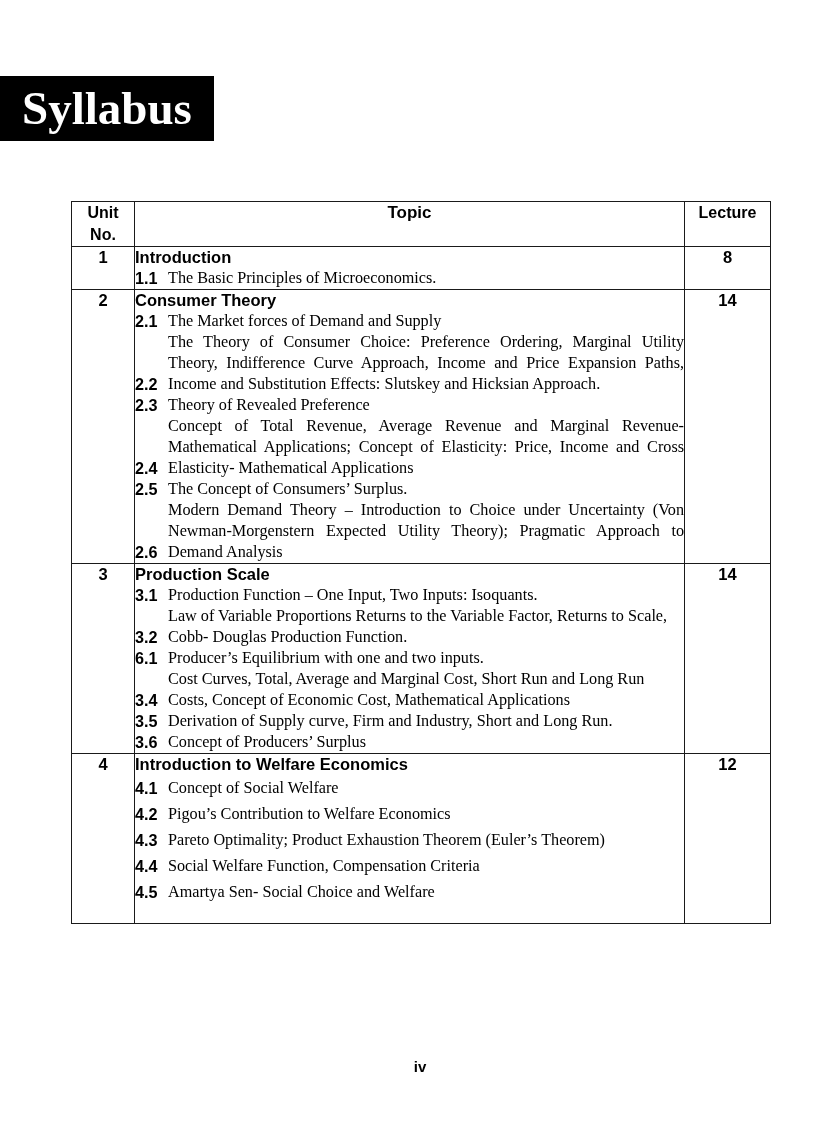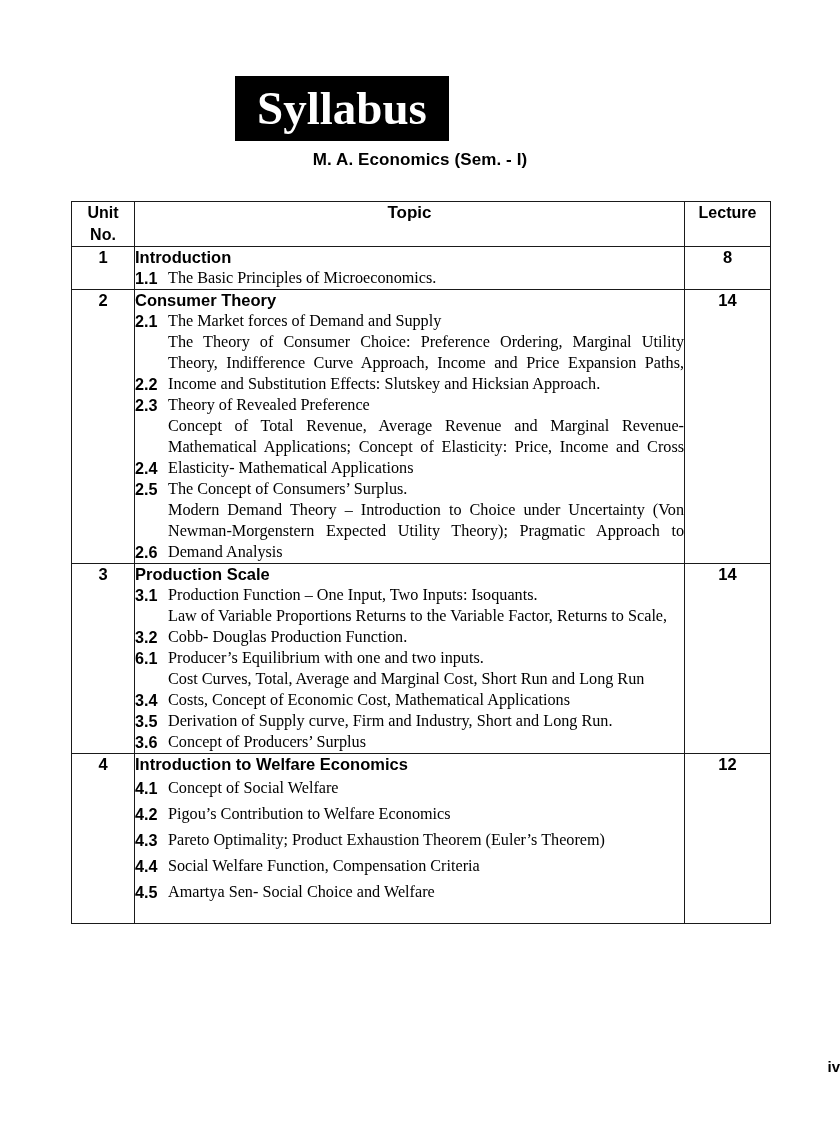--- a/index.html
+++ b/index.html
@@ -22,21 +22,21 @@
     width: 840px;
     height: 1140px;
   }
 
   
   .title-banner-wrap {
     position: absolute;
     left: 0;
     top: 76px;
     width: 684px;
-    text-align: center;
+    text-align: left;
   }
   .title-banner {
     display: inline-block;
     background: #000000;
     color: #ffffff;
     font-family: "Liberation Serif", serif;
     font-weight: bold;
     font-size: 47px;
     line-height: 65px;
     height: 65px;
@@ -152,37 +152,36 @@
 
   
   .gap-wide { white-space: pre-wrap; }
 
   
   .page-number {
     position: absolute;
     left: 0;
     top: 1057px;
     width: 840px;
-    text-align: right;
+    text-align: center;
     font-weight: bold;
     font-size: 15px;
     line-height: 20px;
   }
 </style>
 </head>
 <body>
 
 <div class="page">
 
   <div class="title-banner-wrap">
     <div class="title-banner">Syllabus</div>
   </div>
 
   <div class="subtitle-block">
-    <div class="subtitle-line">M. A. Economics (Sem. - I)</div>
   </div>
 
   <table class="syllabus-table">
     <colgroup>
       <col class="c-unit">
       <col class="c-topic">
       <col class="c-lect">
     </colgroup>
     <thead>
       <tr>

